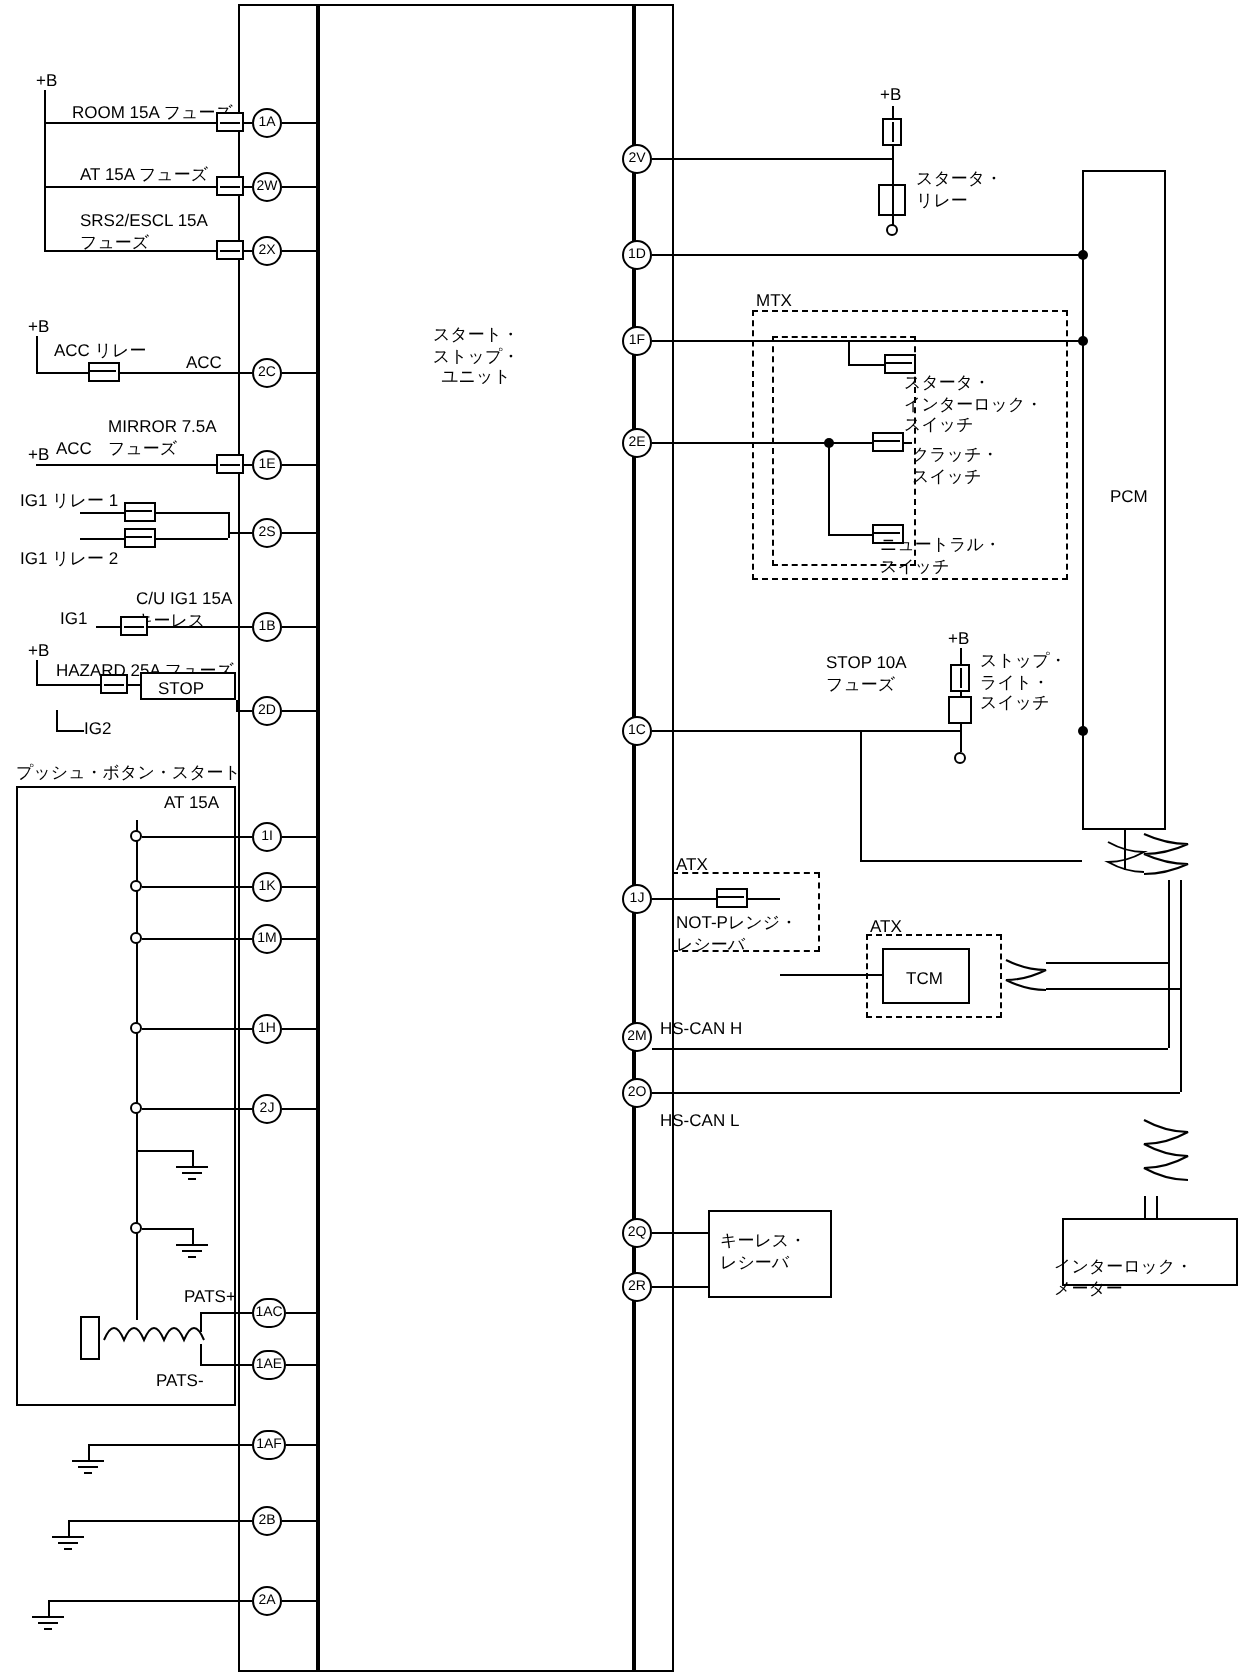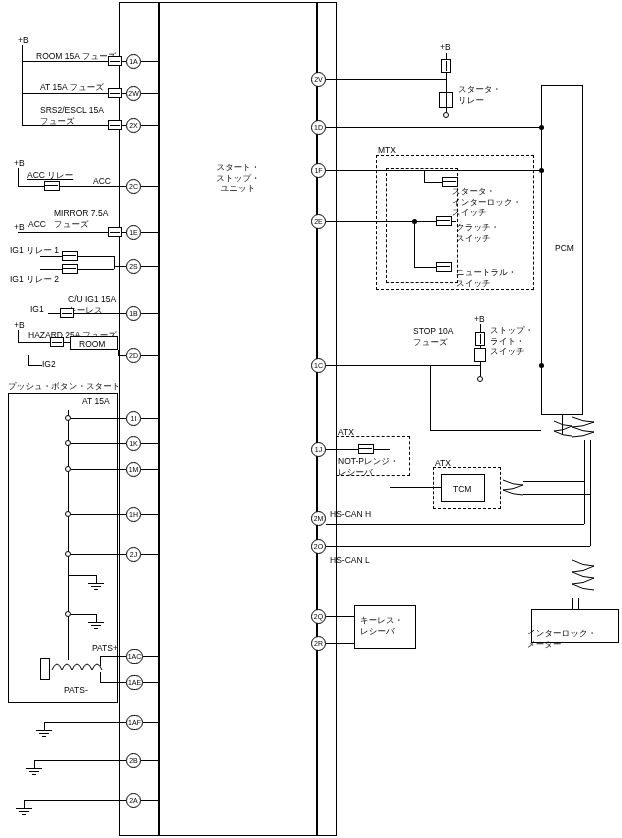--- a/index.html
+++ b/index.html
@@ -63,21 +63,21 @@
 フューズ</div>
   <div class="fuse" style="left:108px;top:120px;width:14px;height:10px;"></div>
   <div class="ln hl" style="left:22px;top:125px;width:86px;"></div>
   <div class="ln hl" style="left:122px;top:125px;width:4px;"></div>
   <div class="pin" style="left:126px;top:118px;width:15px;height:15px;">2X</div>
   <div class="ln hl" style="left:141px;top:125px;width:18px;"></div>
 
   <div class="lbl" style="left:14px;top:158px;">+B</div>
   <div class="ln vl" style="left:18px;top:168px;height:18px;"></div>
   <div class="ln hl" style="left:18px;top:186px;width:26px;"></div>
-  <div class="lbl" style="left:27px;top:170px;text-decoration:underline;">ACC リレー</div>
+  <div class="lbl" style="left:27px;top:170px;">ACC リレー</div>
   <div class="sw" style="left:44px;top:181px;width:16px;height:10px;"></div>
   <div class="ln hl" style="left:45px;top:185px;width:13px;"></div>
   <div class="ln hl" style="left:60px;top:186px;width:66px;"></div>
   <div class="lbl" style="left:93px;top:176px;">ACC</div>
   <div class="pin" style="left:126px;top:179px;width:15px;height:15px;">2C</div>
   <div class="ln hl" style="left:141px;top:186px;width:18px;"></div>
 
   <div class="lbl" style="left:14px;top:222px;">+B</div>
   <div class="lbl" style="left:54px;top:208px;">MIRROR 7.5A
 フューズ</div>
@@ -114,21 +114,21 @@
   <div class="pin" style="left:126px;top:306px;width:15px;height:15px;">1B</div>
   <div class="ln hl" style="left:141px;top:313px;width:18px;"></div>
 
   <div class="lbl" style="left:14px;top:320px;">+B</div>
   <div class="lbl" style="left:28px;top:330px;">HAZARD 25A フューズ</div>
   <div class="ln vl" style="left:18px;top:330px;height:12px;"></div>
   <div class="ln hl" style="left:18px;top:342px;width:32px;"></div>
   <div class="fuse" style="left:50px;top:337px;width:14px;height:10px;"></div>
   <div class="ln hl" style="left:64px;top:342px;width:6px;"></div>
   <div class="box" style="left:70px;top:336px;width:48px;height:14px;"></div>
-  <div class="lbl" style="left:79px;top:339px;">ROOM</div>
+  <div class="lbl" style="left:79px;top:339px;">STOP</div>
   <div class="ln hl" style="left:118px;top:355px;width:8px;"></div>
   <div class="ln vl" style="left:118px;top:350px;height:5px;"></div>
   <div class="pin" style="left:126px;top:348px;width:15px;height:15px;">2D</div>
   <div class="ln hl" style="left:141px;top:355px;width:18px;"></div>
   <div class="lbl" style="left:42px;top:359px;">IG2</div>
   <div class="ln hl" style="left:28px;top:365px;width:14px;"></div>
   <div class="ln vl" style="left:28px;top:355px;height:10px;"></div>
 
   <div class="lbl" style="left:8px;top:381px;">プッシュ・ボタン・スタート</div>
   <div class="box" style="left:8px;top:393px;width:110px;height:310px;"></div>
@@ -171,21 +171,21 @@
   <div class="odot" style="left:65px;top:611px;"></div>
   <div class="ln hl" style="left:71px;top:614px;width:25px;"></div>
   <div class="ln vl" style="left:96px;top:614px;height:8px;"></div>
   <div class="gnd" style="left:88px;top:622px;width:16px;height:8px;">
     <i style="left:0;top:0;width:16px;height:1px;"></i>
     <i style="left:3px;top:3px;width:10px;height:1px;"></i>
     <i style="left:6px;top:6px;width:4px;height:1px;"></i>
   </div>
 
   <div class="lbl" style="left:92px;top:643px;">PATS+</div>
-  <div class="lbl" style="left:64px;top:685px;">PATS-</div>
+  <div class="lbl" style="left:78px;top:685px;">PATS-</div>
   <div class="box" style="left:40px;top:658px;width:10px;height:22px;"></div>
   <svg style="position:absolute;left:50px;top:655px;" width="60" height="30">
     <path d="M2,15 q5,-12 10,0 q5,-12 10,0 q5,-12 10,0 q5,-12 10,0 q5,-12 10,0" fill="none" stroke="#000" stroke-width="1"></path>
   </svg>
   <div class="ln hl" style="left:100px;top:656px;width:26px;"></div>
   <div class="ln vl" style="left:100px;top:656px;height:10px;"></div>
   <div class="pin" style="left:126px;top:649px;width:17px;height:15px;border-radius:8px;">1AC</div>
   <div class="ln hl" style="left:143px;top:656px;width:16px;"></div>
 
   <div class="ln hl" style="left:100px;top:682px;width:26px;"></div>
@@ -259,21 +259,21 @@
   <div class="pin" style="left:311px;top:214px;width:15px;height:15px;">2E</div>
   <div class="ln hl" style="left:326px;top:221px;width:110px;"></div>
   <div class="sw" style="left:436px;top:216px;width:16px;height:10px;"></div>
   <div class="ln hl" style="left:437px;top:220px;width:13px;"></div>
   <div class="lbl" style="left:456px;top:222px;">クラッチ・
 スイッチ</div>
   <div class="ln hl" style="left:452px;top:221px;width:4px;"></div>
 
   <div class="sw" style="left:436px;top:262px;width:16px;height:10px;"></div>
   <div class="ln hl" style="left:437px;top:266px;width:13px;"></div>
-  <div class="lbl" style="left:456px;top:267px;">ニュートラル・
+  <div class="lbl" style="left:440px;top:267px;">ニュートラル・
 スイッチ</div>
   <div class="ln hl" style="left:414px;top:267px;width:22px;"></div>
   <div class="ln vl" style="left:414px;top:221px;height:46px;"></div>
   <div class="dot" style="left:412px;top:219px;"></div>
 
   <div class="lbl" style="left:413px;top:326px;">STOP 10A
 フューズ</div>
   <div class="lbl" style="left:474px;top:314px;">+B</div>
   <div class="ln vl" style="left:480px;top:324px;height:8px;"></div>
   <div class="vfuse" style="left:475px;top:332px;width:10px;height:14px;"></div>

